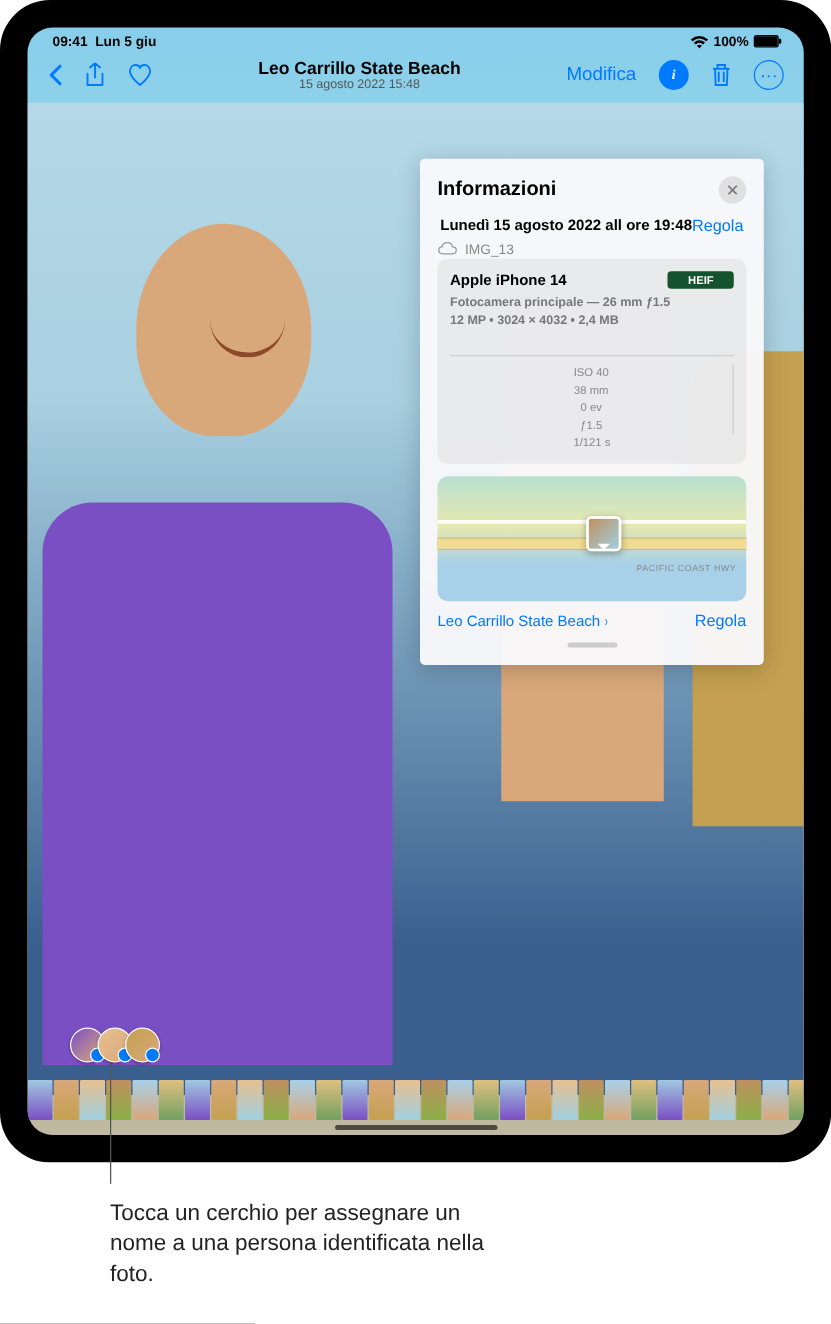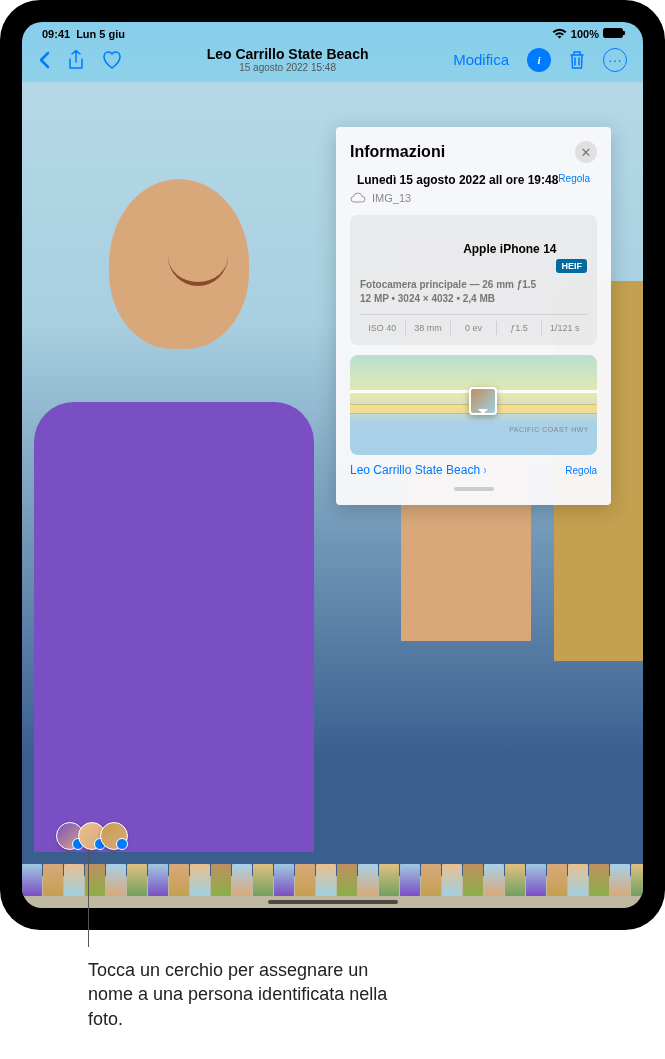--- a/index.html
+++ b/index.html
@@ -35,28 +35,28 @@
     .p2-top { width: 140px; height: 180px; background: #e8c090; position: absolute; top: 0; border-radius: 20px; }
     .p3 { position: absolute; right: -5%; top: 25%; width: 120px; height: 380px; background: #c4a050; border-radius: 30px 30px 0 0; }
     
     .info-panel { position: absolute; top: 105px; right: 32px; width: 275px; background: rgba(248,248,250,0.97); border-radius: 4px; box-shadow: 0 4px 20px rgba(0,0,0,0.2); padding: 14px; font-size: 12px; z-index: 10; }
     .panel-header { display: flex; justify-content: space-between; align-items: center; margin-bottom: 10px; }
     .panel-title { font-size: 16px; font-weight: 700; }
     .close-btn { width: 22px; height: 22px; background: #e0e0e2; border-radius: 50%; display: flex; align-items: center; justify-content: center; color: #777; cursor: pointer; font-size: 13px; }
     .caption-box { background: rgba(228,228,230,0.7); border-radius: 8px; padding: 10px; color: #888; margin-bottom: 10px; }
     .date-row { display: flex; justify-content: center; align-items: flex-start; margin-bottom: 4px; }
     .date-main { font-size: 12px; font-weight: 600; }
-    .link-blue { color: #007AFF; cursor: pointer; font-size: 10px; }
-    .file-row { display: flex; align-items: center; gap: 6px; color: #888; font-size: 11px; margin-bottom: 10px; }
+    .link-blue { color: #007AFF; cursor: pointer; font-size: 13px; }
+    .file-row { display: flex; align-items: center; gap: 6px; color: #888; font-size: 11px; margin-bottom: 0; }
     .exif-box { background: rgba(228,228,230,0.7); border-radius: 8px; padding: 10px; margin-bottom: 10px; }
-    .exif-header { display: flex; justify-content: flex-end; align-items: center; margin-bottom: 6px; }
+    .exif-header { display: flex; justify-content: space-between; align-items: center; margin-bottom: 6px; }
     .device-name { font-size: 12px; font-weight: 600; }
-    .format-badge { background: #0369a1; color: #fff; font-size: 9px; padding: 2px 5px; border-radius: 3px; font-weight: 600; margin-top: 34px; }
+    .format-badge { background: #14532d; color: #fff; font-size: 9px; padding: 2px 16px; border-radius: 3px; font-weight: 600; }
     .exif-detail { font-size: 10px; color: #777; margin-bottom: 3px; font-weight: bold; }
-    .exif-row { display: flex; border-top: 1px solid #d0d0d2; margin-top: 10px; padding-top: 6px; font-size: 9px; color: #888; }
+    .exif-row { display: flex; border-top: 1px solid #d0d0d2; margin-top: 22px; padding-top: 6px; font-size: 9px; color: #888; flex-direction: column; }
     .exif-cell { flex: 1; text-align: center; border-right: 1px solid #d0d0d2; padding: 2px 0; }
     .exif-cell:last-child { border-right: none; }
     .map-box { height: 100px; background: linear-gradient(180deg, #b8e0d0 0%, #e8e8b0 40%, #a8d0e8 70%); border-radius: 8px; position: relative; margin-bottom: 8px; overflow: hidden; }
     .map-road { position: absolute; top: 35%; left: 0; right: 0; height: 3px; background: rgba(255,255,255,0.9); }
     .map-road2 { position: absolute; top: 50%; left: 0; right: 0; height: 8px; background: rgba(245,220,140,0.9); box-shadow: 0 0 0 1px rgba(200,160,60,0.5); }
     .map-label { position: absolute; bottom: 22px; right: 8px; font-size: 7px; color: #888; letter-spacing: 0.5px; }
     .map-pin { position: absolute; top: 32%; left: 48%; width: 28px; height: 28px; background: linear-gradient(135deg,#c09060,#a0d0e0); border: 2px solid #fff; border-radius: 4px; box-shadow: 0 2px 6px rgba(0,0,0,0.3); }
     .map-pin::after { content:''; position: absolute; bottom: -6px; left: 50%; transform: translateX(-50%); border: 5px solid transparent; border-top-color: #fff; }
     .loc-row { display: flex; justify-content: space-between; align-items: center; font-size: 12px; }
     .loc-name { color: #007AFF; cursor: pointer; display: flex; align-items: center; gap: 3px; }

